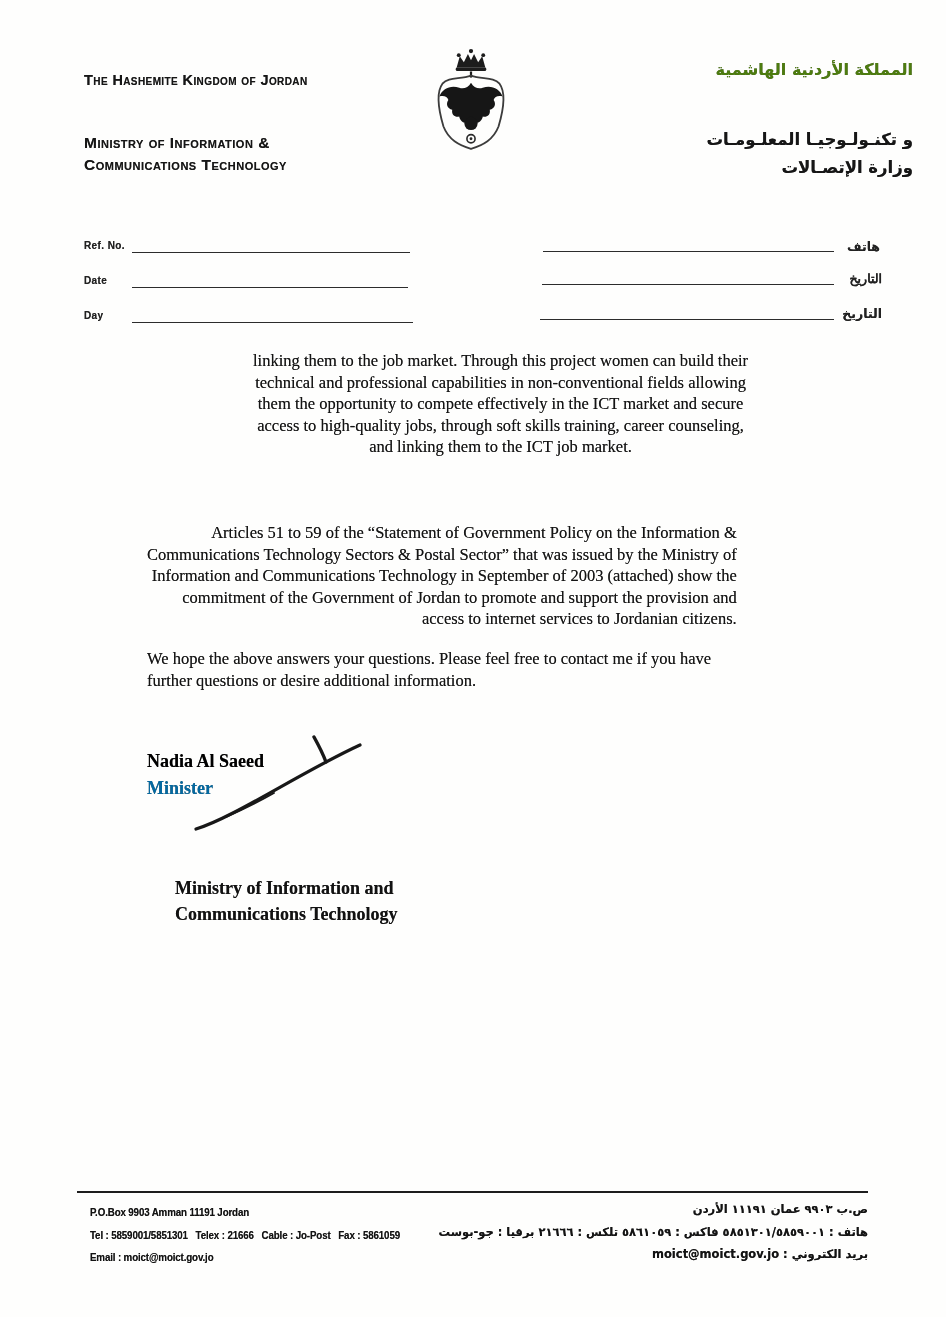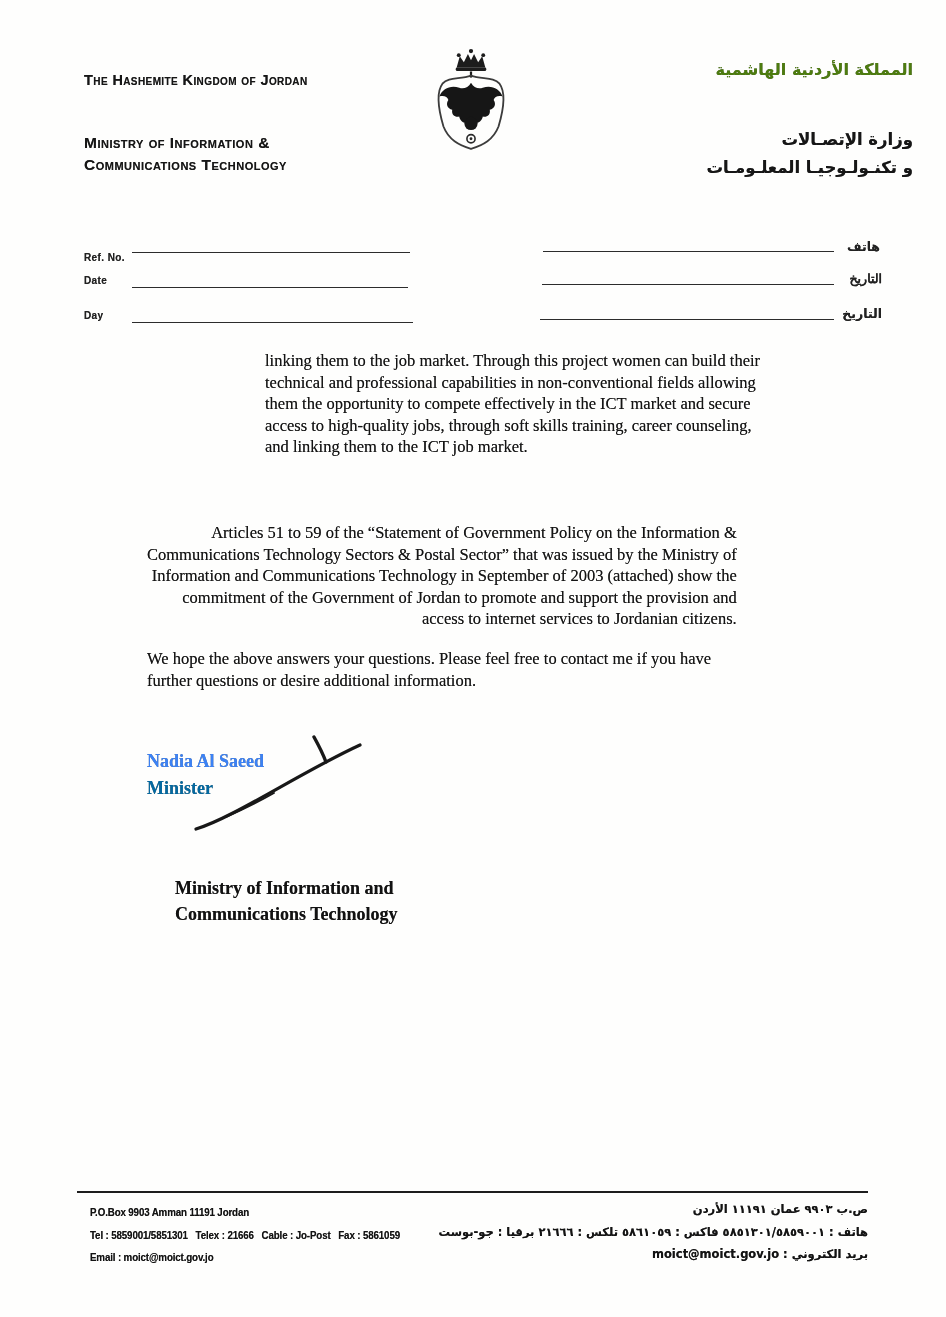--- a/index.html
+++ b/index.html
@@ -19,35 +19,35 @@
   .kingdom-ar{right:33px;top:60px;font:700 16px "DejaVu Sans",sans-serif;
     direction:rtl;color:#4d7c0f;}
   .ministry-ar{right:33px;top:126px;font:700 16.5px "DejaVu Sans",sans-serif;
     direction:rtl;text-align:right;line-height:28px;color:#161616;}
   .emblem{left:431px;top:48px;width:80px;height:104px;}
 
   
   .ref-label{font:700 10px "Liberation Sans",sans-serif;letter-spacing:.4px;color:#222;}
   .ref-label-ar{font:700 12.5px "DejaVu Sans",sans-serif;direction:rtl;color:#222;}
   .ref-line{height:0;border-top:1.6px solid #2c2c2c;}
-  .l-ref{left:84px;top:240px;margin-top:12px;} .ln-ref-l{left:132px;top:252px;width:278px;}
+  .l-ref{left:84px;top:240px;} .ln-ref-l{left:132px;top:252px;width:278px;}
   .l-date{left:84px;top:275px;} .ln-date-l{left:132px;top:287px;width:276px;}
   .l-day{left:84px;top:310px;}  .ln-day-l{left:132px;top:322px;width:281px;}
   .ln-ref-r{left:543px;top:251px;width:291px;} .l-ref-ar{right:66px;top:239px;}
   .ln-date-r{left:542px;top:284px;width:292px;} .l-date-ar{right:64px;top:271px;font-family:Liberation Serif, serif;}
   .ln-day-r{left:540px;top:319px;width:294px;}  .l-day-ar{right:64px;top:306px;}
 
   
   .body-par{font:16.5px "Liberation Serif",serif;line-height:21.5px;color:#141414;}
-  .p1{left:265px;top:350px;}
+  .p1{left:253px;top:350px;text-align:center;}
   .p2{left:147px;top:522px;text-align:right;}
   .p3{left:147px;top:648px;}
 
   
-  .sig-name{left:147px;top:751px;font:700 18px "Liberation Serif",serif;color:#3b82f6;}
+  .sig-name{left:147px;top:751px;font:700 18px "Liberation Serif",serif;color:#000000;}
   .sig-title{left:147px;top:778px;font:700 18px "Liberation Serif",serif;color:#0369a1;}
   .sig-svg{left:188px;top:731px;width:185px;height:110px;}
   .sender{left:147px;top:876px;font:700 18px "Liberation Serif",serif;line-height:25.5px;color:#121212;margin-left:28px;}
 
   
   .foot-rule{left:77px;top:1191px;width:791px;height:2.4px;background:#1d1d1d;}
   .foot-en{left:90px;top:1201px;font:700 10.5px "Liberation Sans",sans-serif;
     letter-spacing:-.15px;line-height:22.5px;color:#131313;
     transform:scaleX(.93);transform-origin:left top;}
   .foot-ar{right:78px;top:1198px;font:700 11.5px "DejaVu Sans",sans-serif;
@@ -79,22 +79,22 @@
       <path d="M39,34 c-2.5,4.5 -7,6.5 -11.5,5 c-8.5,-2.8 -16.5,0.8 -19.5,8.5 c4.8,-1.2 7.8,0.5 8.8,3.5 c-2.8,3.8 -1,8.5 3.8,9.5 c-1,4.8 2.8,7.8 6.8,6.8 c1,4.8 4.8,6.8 7.6,6 l4,-3.4 l4,3.4 c2.8,0.8 6.6,-1.2 7.6,-6 c4,1 7.8,-2 6.8,-6.8 c4.8,-1 6.6,-5.7 3.8,-9.5 c1,-3 4,-4.7 8.8,-3.5 c-3,-7.7 -11,-11.3 -19.5,-8.5 c-4.5,1.5 -9,-0.5 -11.5,-5 z" fill="#161616"></path>
       <circle cx="39" cy="74" r="6.5" fill="#161616"></circle>
 
       <circle cx="39" cy="89" r="4" fill="none" stroke="#2a2a2a" stroke-width="1.6"></circle>
       <circle cx="39" cy="89" r="1.4" fill="#2a2a2a"></circle>
     </svg>
   </div>
 
   <div class="abs kingdom-ar">المملكة الأردنية الهاشمية</div>
   <div class="abs ministry-ar">
+    <div>و تكنـولـوجيـا المعلـومـات</div>
     <div>وزارة الإتصـالات</div>
-    <div>و تكنـولـوجيـا المعلـومـات</div>
   </div>
 
   <div class="abs ref-label l-ref">Ref. No.</div>
   <div class="abs ref-line ln-ref-l"></div>
   <div class="abs ref-line ln-ref-r"></div>
   <div class="abs ref-label-ar l-ref-ar">هاتف</div>
 
   <div class="abs ref-label l-date">Date</div>
   <div class="abs ref-line ln-date-l"></div>
   <div class="abs ref-line ln-date-r"></div>

